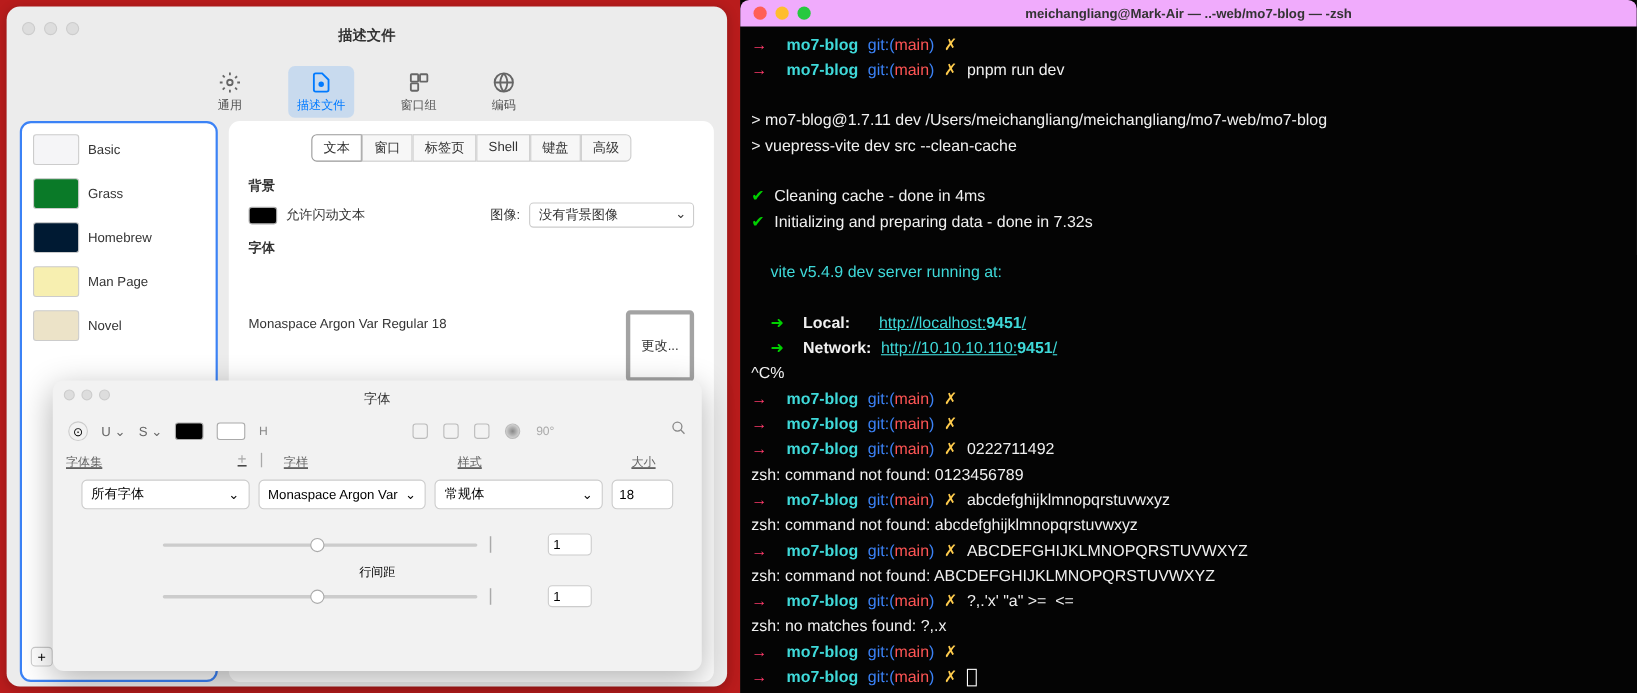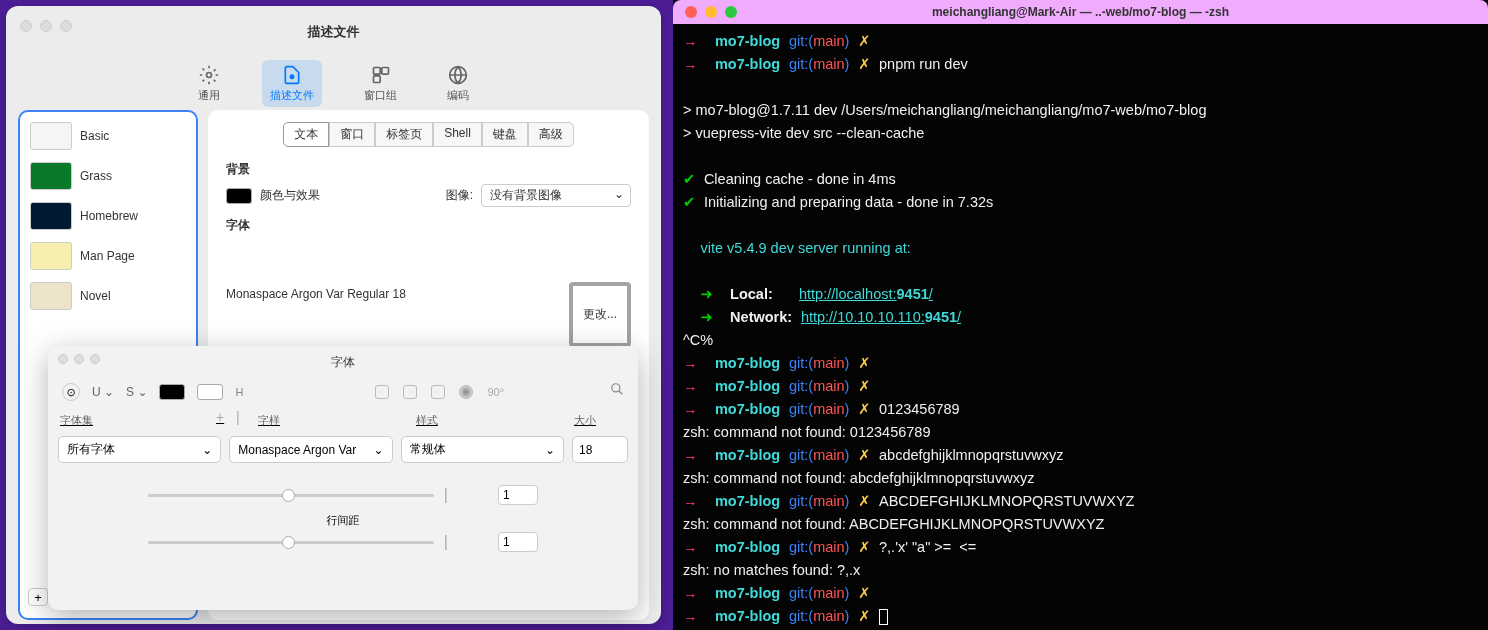--- a/index.html
+++ b/index.html
@@ -1,17 +1,17 @@
 <!DOCTYPE html>
 <html><head>
 <meta charset="utf-8">
 <style>
 * { box-sizing: border-box; margin: 0; padding: 0; font-family: -apple-system, "Helvetica Neue", Arial, sans-serif; }
 body { width: 1488px; height: 630px; display: flex; background: #2a2a2a; overflow: hidden; }
-.left-app { width: 673px; height: 630px; background: #4c1d95; position: relative; }
+.left-app { width: 673px; height: 630px; background: #b91c1c; position: relative; }
 .right-app { width: 815px; height: 630px; background: #040404; position: relative; }
 
 
 .prefs-window { width: 655px; height: 618px; background: #ececec; border-radius: 12px; margin: 6px; box-shadow: 0 2px 10px rgba(0,0,0,0.2); position: relative; }
 .titlebar { height: 52px; display: flex; align-items: center; position: relative; }
 .traffic { display: flex; gap: 8px; position: absolute; left: 14px; top: 14px; }
 .traffic span { width: 12px; height: 12px; border-radius: 50%; background: #ddd; border: 1px solid #ccc; }
 .title-text { margin: 0 auto; font-size: 13px; color: #333; font-weight: 600; }
 .toolbar { height: 52px; display: flex; justify-content: center; gap: 34px; align-items: flex-start; padding-top: 2px; }
 .tool-item { display: flex; flex-direction: column; align-items: center; font-size: 11px; color: #555; cursor: pointer; padding: 4px 8px; border-radius: 6px; }
@@ -45,21 +45,21 @@
 .color-row { display: flex; align-items: center; gap: 8px; font-size: 12px; }
 
 
 .font-popover { position: absolute; left: 48px; top: 346px; width: 590px; height: 264px; background: #f2f2f2; border-radius: 10px; box-shadow: 0 8px 30px rgba(0,0,0,0.3); padding: 0; z-index: 10; }
 .fp-title { text-align: center; font-size: 12px; padding: 8px; color: #333; }
 .fp-traffic { position: absolute; left: 10px; top: 8px; display: flex; gap: 6px; }
 .fp-traffic span { width: 10px; height: 10px; border-radius: 50%; background: #ddd; border: 1px solid #ccc; }
 .fp-toolbar { display: flex; align-items: center; gap: 12px; padding: 4px 14px; }
 .fp-columns { display: flex; padding: 4px 10px 0; gap: 8px; text-decoration: underline; }
 .fp-col-head { font-size: 11px; color: #666; padding: 4px 2px; }
-.fp-select-row { display: flex; padding: 4px 10px; gap: 8px; }
+.fp-select-row { display: flex; padding: 4px 26px; gap: 8px; }
 .fp-dropdown { flex: 1; border: 1px solid #ccc; border-radius: 5px; padding: 4px 8px; font-size: 12px; background: #fff; display: flex; justify-content: space-between; align-items: center; }
 .fp-size { width: 56px; border: 1px solid #ccc; border-radius: 5px; padding: 4px 6px; font-size: 12px; background: #fff; }
 .fp-sliders { padding: 10px 100px; }
 .fp-slider-row { margin: 8px 0; }
 .fp-label { font-size: 11px; text-align: center; margin-bottom: 4px; }
 .fp-track { display: flex; align-items: center; gap: 10px; }
 .fp-bar { flex: 1; height: 3px; background: #ccc; border-radius: 2px; position: relative; }
 .fp-knob { position: absolute; left: 47%; top: -5px; width: 13px; height: 13px; background: #fff; border: 1px solid #aaa; border-radius: 50%; }
 .fp-input { width: 40px; border: 1px solid #ccc; border-radius: 4px; padding: 2px 4px; font-size: 12px; margin-left: 40px; }
 .fp-search { position: absolute; right: 14px; top: 36px; color: #888; }
@@ -169,21 +169,21 @@
           <div class="sub-tab">窗口</div>
           <div class="sub-tab">标签页</div>
           <div class="sub-tab">Shell</div>
           <div class="sub-tab">键盘</div>
           <div class="sub-tab">高级</div>
         </div>
 
         <div class="section-title">背景</div>
         <div class="row">
           <span class="swatch black"></span>
-          <span>颜色与效果</span>
+          <span>允许闪动文本</span>
           <span style="margin-left:auto">图像:</span>
           <span class="select-box" style="width:150px"><span>没有背景图像</span> <span style="position:absolute;right:6px">⌄</span></span>
         </div>
 
         <div class="section-title">字体</div>
         <div class="row">
           <span>Monaspace Argon Var Regular 18</span>
           <span class="btn-small" style="margin-left:auto">更改...</span>
         </div>
 
@@ -320,21 +320,21 @@
 <span class="c-green">✔</span> <span class="c-white">Cleaning cache - done in 4ms</span>
 <span class="c-green">✔</span> <span class="c-white">Initializing and preparing data - done in 7.32s</span>
 
   <span class="c-cyan">vite v5.4.9 dev server running at:</span>
 
   <span class="c-green">➜</span>  <span class="c-white c-bold">Local:</span>   <span class="c-link">http://localhost:</span><span class="c-cyan c-bold">9451</span><span class="c-link">/</span>
   <span class="c-green">➜</span>  <span class="c-white c-bold">Network:</span> <span class="c-link">http://10.10.10.110:</span><span class="c-cyan c-bold">9451</span><span class="c-link">/</span>
 <span class="c-white">^C%</span>
 <span class="c-arrow">→</span>  <span class="c-cyan c-bold">mo7-blog</span> <span class="c-blue">git:(</span><span class="c-red">main</span><span class="c-blue">)</span> <span class="c-yellow">✗</span>
 <span class="c-arrow">→</span>  <span class="c-cyan c-bold">mo7-blog</span> <span class="c-blue">git:(</span><span class="c-red">main</span><span class="c-blue">)</span> <span class="c-yellow">✗</span>
-<span class="c-arrow">→</span>  <span class="c-cyan c-bold">mo7-blog</span> <span class="c-blue">git:(</span><span class="c-red">main</span><span class="c-blue">)</span> <span class="c-yellow">✗</span> <span class="c-white">0123456789</span>
+<span class="c-arrow">→</span>  <span class="c-cyan c-bold">mo7-blog</span> <span class="c-blue">git:(</span><span class="c-red">main</span><span class="c-blue">)</span> <span class="c-yellow">✗</span> <span class="c-white">0222711492</span>
 <span class="c-white">zsh: command not found: 0123456789</span>
 <span class="c-arrow">→</span>  <span class="c-cyan c-bold">mo7-blog</span> <span class="c-blue">git:(</span><span class="c-red">main</span><span class="c-blue">)</span> <span class="c-yellow">✗</span> <span class="c-white">abcdefghijklmnopqrstuvwxyz</span>
 <span class="c-white">zsh: command not found: abcdefghijklmnopqrstuvwxyz</span>
 <span class="c-arrow">→</span>  <span class="c-cyan c-bold">mo7-blog</span> <span class="c-blue">git:(</span><span class="c-red">main</span><span class="c-blue">)</span> <span class="c-yellow">✗</span> <span class="c-white">ABCDEFGHIJKLMNOPQRSTUVWXYZ</span>
 <span class="c-white">zsh: command not found: ABCDEFGHIJKLMNOPQRSTUVWXYZ</span>
 <span class="c-arrow">→</span>  <span class="c-cyan c-bold">mo7-blog</span> <span class="c-blue">git:(</span><span class="c-red">main</span><span class="c-blue">)</span> <span class="c-yellow">✗</span> <span class="c-white">?,.'x' "a" &gt;=  &lt;=</span>
 <span class="c-white">zsh: no matches found: ?,.x</span>
 <span class="c-arrow">→</span>  <span class="c-cyan c-bold">mo7-blog</span> <span class="c-blue">git:(</span><span class="c-red">main</span><span class="c-blue">)</span> <span class="c-yellow">✗</span>
 <span class="c-arrow">→</span>  <span class="c-cyan c-bold">mo7-blog</span> <span class="c-blue">git:(</span><span class="c-red">main</span><span class="c-blue">)</span> <span class="c-yellow">✗</span> <span class="cursor"></span></div>
 </div>

